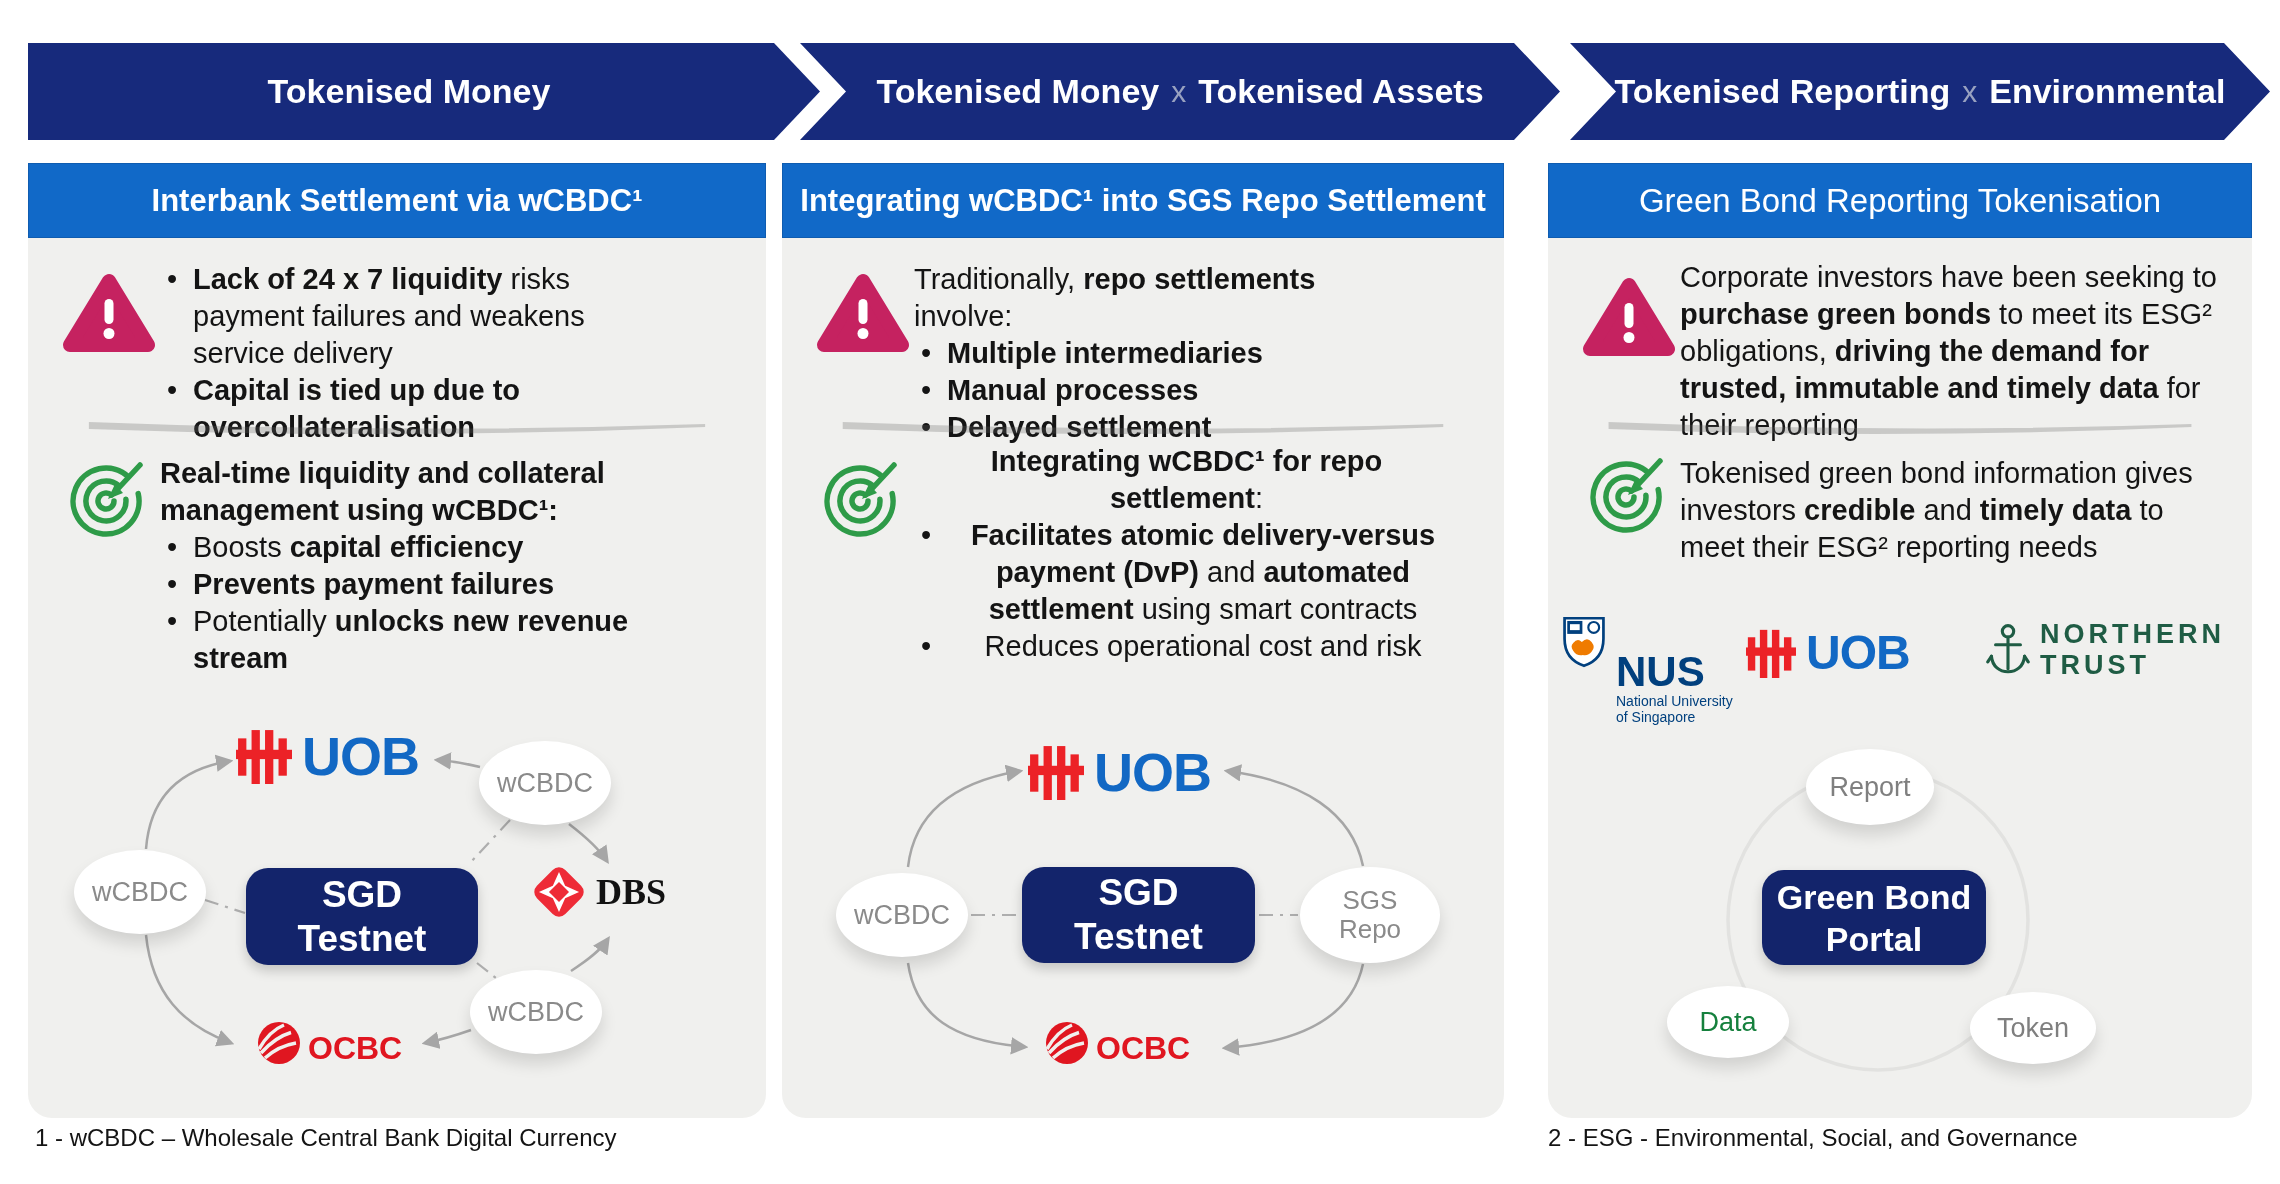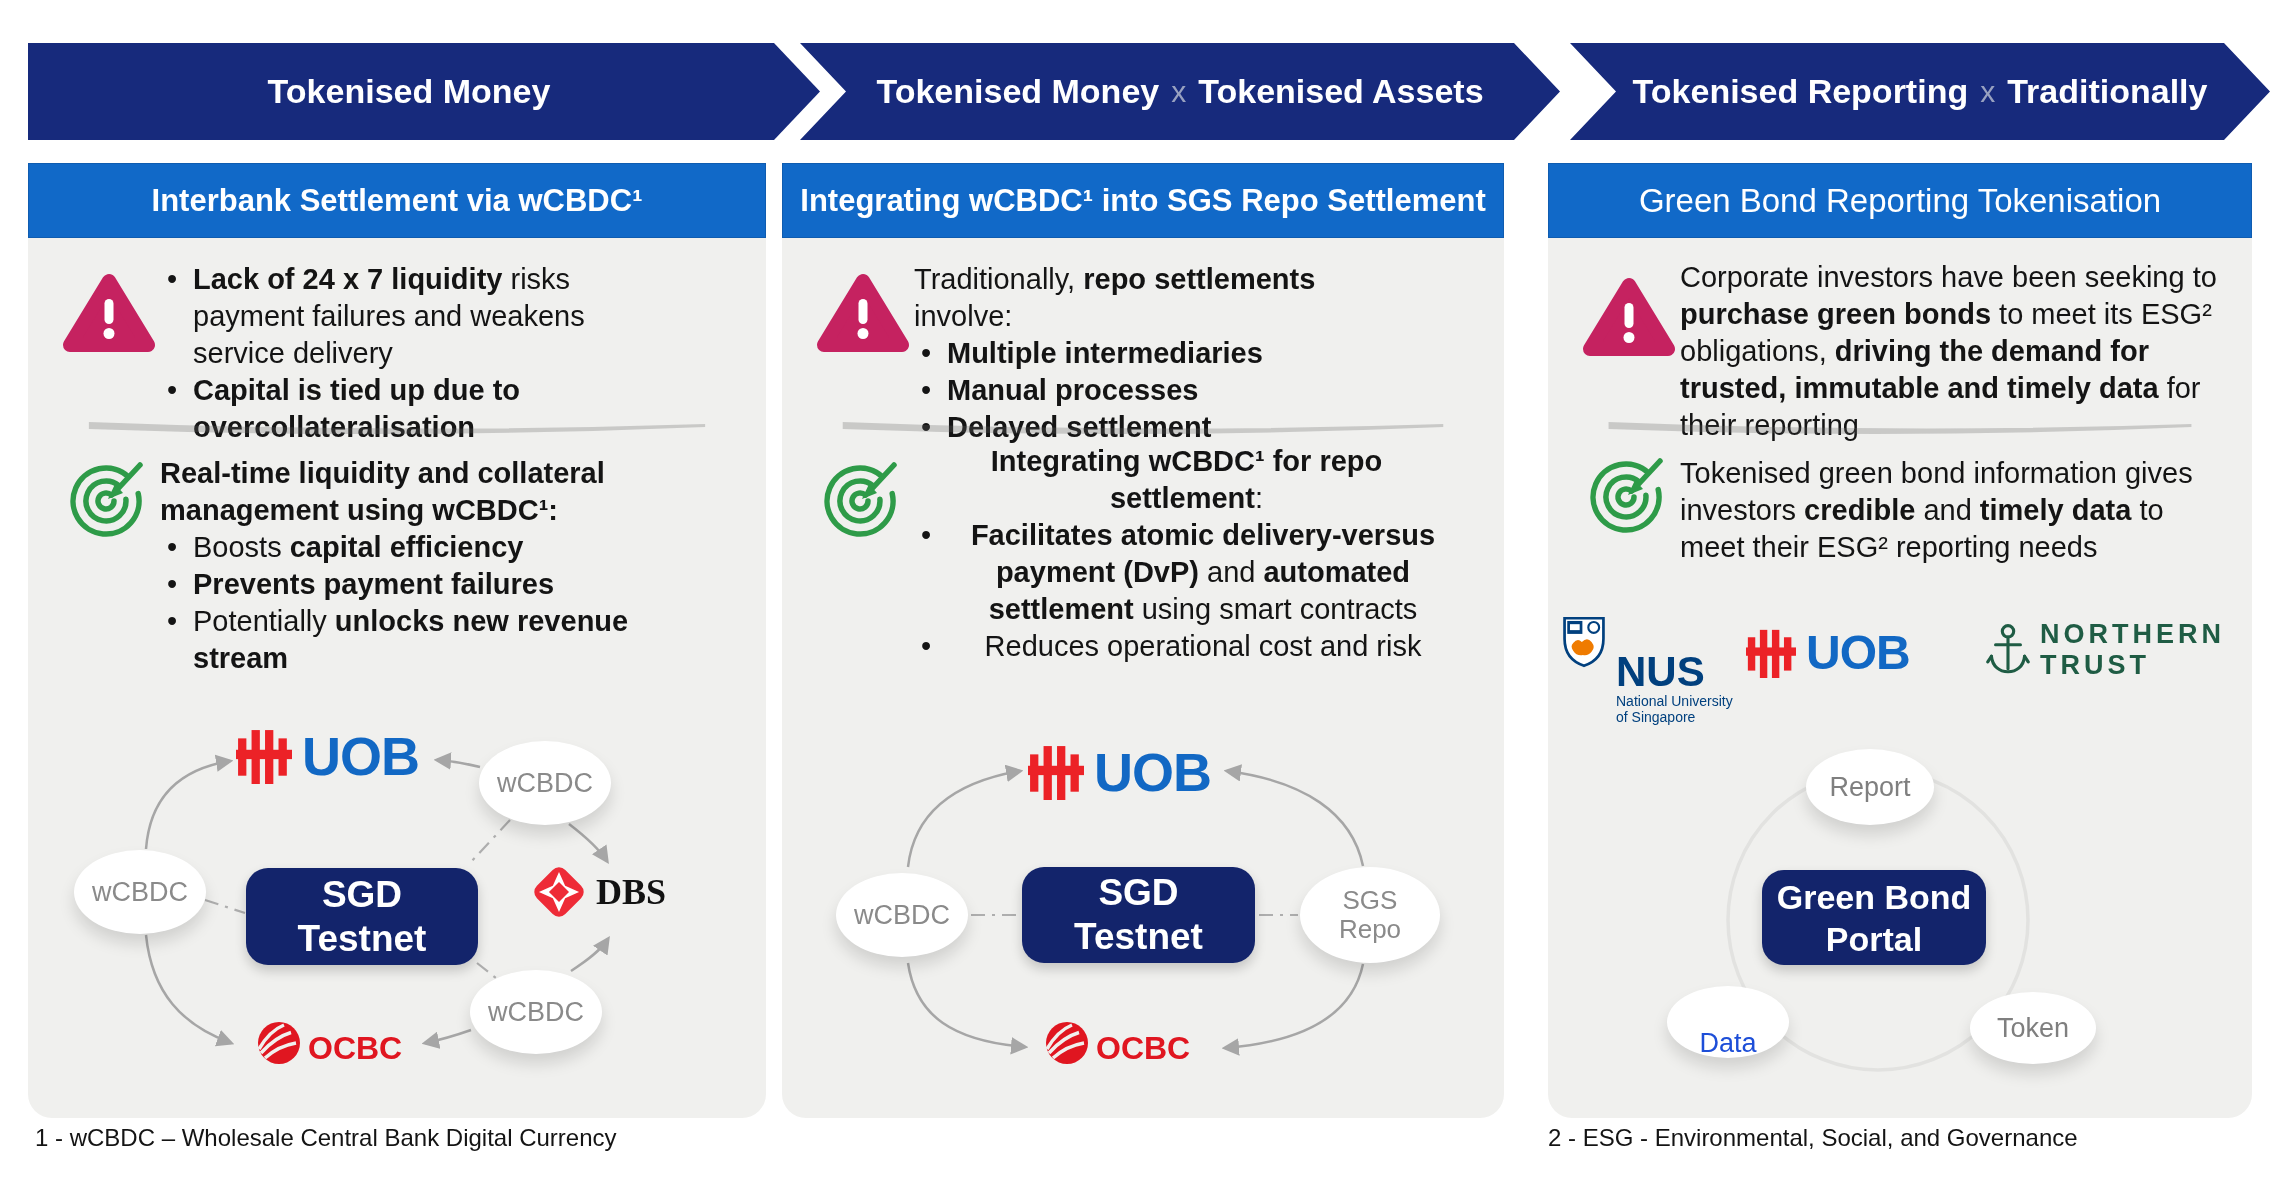--- a/index.html
+++ b/index.html
@@ -75,21 +75,21 @@
     <span>Tokenised Money</span>
   </div>
   <div class="banner" id="banner2">
     <span>Tokenised Money</span>
     <span class="sep">x</span>
     <span>Tokenised Assets</span>
   </div>
   <div class="banner" id="banner3">
     <span>Tokenised Reporting</span>
     <span class="sep">x</span>
-    <span>Traditionally</span>
+    <span>Environmental</span>
   </div>
 
   <div class="panel" id="panel1">
     <div class="panel-header">Interbank Settlement via wCBDC¹</div>
 
     <svg class="icon-abs" style="left:34px; top:108px;" width="94" height="84" viewBox="0 0 94 84">
       <path d="M47 10 L86 74 L8 74 Z" fill="#C52260" stroke="#C52260" stroke-width="14" stroke-linejoin="round"></path>
       <rect x="42.5" y="28" width="9" height="25" rx="4.5" fill="#fff"></rect>
       <circle cx="47" cy="62.5" r="5.5" fill="#fff"></circle>
     </svg>
@@ -373,21 +373,21 @@
       <circle cx="330" cy="757" r="150" stroke="#E2E2E0" stroke-width="3.5" fill="none"></circle>
     </svg>
 
     <div class="oval" style="left:258px; top:586px; width:128px; height:76px; color:#7F7F7F;">
       <span>Report</span>
     </div>
     <div class="navy-box" style="left:214px; top:707px; width:224px; height:95px; font-size:34px; line-height:42px;">
       <span>Green Bond</span>
       <span>Portal</span>
     </div>
-    <div class="oval" style="left:119px; top:823px; width:122px; height:72px; color:#1d4ed8;justify-content:flex-end;">
+    <div class="oval" style="left:119px; top:823px; width:122px; height:72px; color:#15803d;">
       <span>Data</span>
     </div>
     <div class="oval" style="left:422px; top:829px; width:126px; height:72px; color:#7F7F7F;">
       <span>Token</span>
     </div>
   </div>
 
   <div class="footnote" id="fn1">1 - wCBDC – Wholesale Central Bank Digital Currency</div>
   <div class="footnote" id="fn2">2 - ESG - Environmental, Social, and Governance</div>
 

